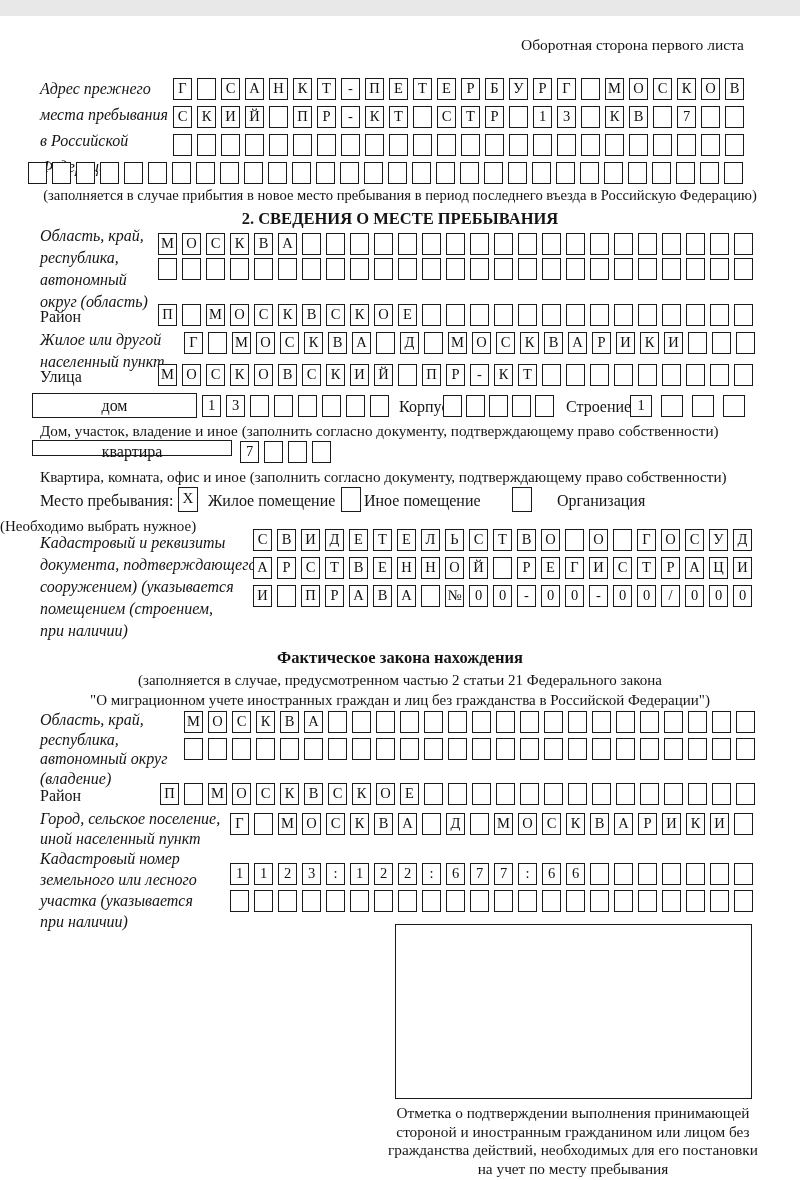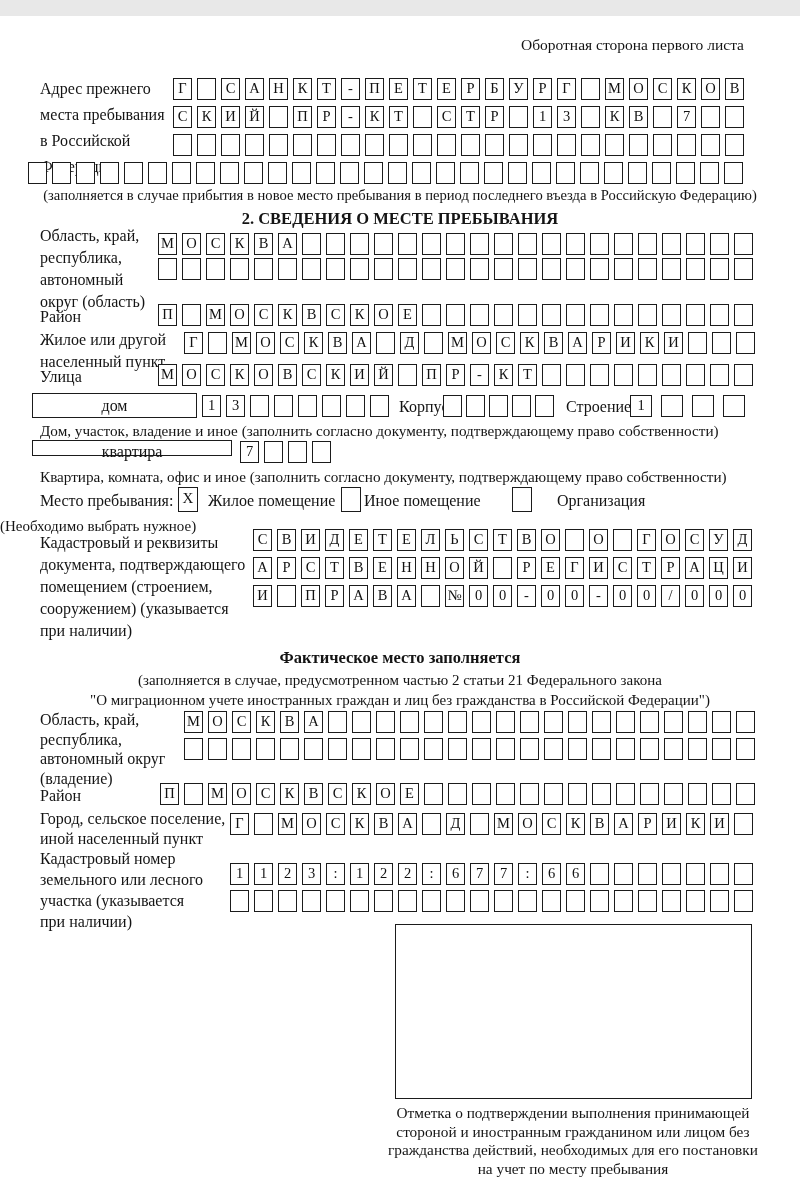--- a/index.html
+++ b/index.html
@@ -2,21 +2,21 @@
 <html><head>
 <meta charset="utf-8">
 <style>
   html,body{margin:0;padding:0;background:#e8e8e8;}
   .page{
     position:relative;width:800px;height:1180px;margin:16px auto;background:#ffffff;
     font-family:"Liberation Serif","DejaVu Serif",serif;color:#141414;overflow:hidden;
   }
   .abs{position:absolute;}
   .lbl{font-size:16px;line-height:22px;color:#141414;}
-  .lblblock div{white-space:nowrap;}
+  .lblblock div{white-space:nowrap;font-style:italic;}
   .note{font-size:14.6px;color:#141414;white-space:nowrap;}
   .center{width:800px;left:0;text-align:center;}
   .sectitle{font-weight:bold;font-size:16.5px;}
   .cellrow{display:flex;height:22px;}
   .cell{
     flex:none;box-sizing:border-box;width:19px;height:22px;margin-right:5px;
     border:1.5px solid #1b1b1b;text-align:center;font-size:14.5px;line-height:18px;
     color:#111;background:#fff;
   }
   .cellrow.tight .cell{margin-right:4px;}
@@ -353,22 +353,22 @@
     <span class="checkbox" style="left:301px;top:0"></span>
     <span class="abs lbl" style="left:324px;top:3px">Иное помещение</span>
     <span class="checkbox" style="left:472px;top:0"></span>
     <span class="abs lbl" style="left:517px;top:3px">Организация</span>
   </div>
   <div class="abs note" style="left:0;top:502px;width:660px;font-size:15px">(Необходимо выбрать нужное)</div>
 
   <div class="abs lbl lblblock" style="left:40px;top:516px;line-height:22px">
     <div>Кадастровый и реквизиты</div>
     <div>документа, подтверждающего</div>
+    <div>сооружением) (указывается</div>
     <div>помещением (строением,</div>
-    <div>сооружением) (указывается</div>
     <div>при наличии)</div>
   </div>
   <div class="abs cellrow" style="left:253px;top:513px">
       <span class="cell">С</span>
       <span class="cell">В</span>
       <span class="cell">И</span>
       <span class="cell">Д</span>
       <span class="cell">Е</span>
       <span class="cell">Т</span>
       <span class="cell">Е</span>
@@ -427,21 +427,21 @@
       <span class="cell">0</span>
       <span class="cell">-</span>
       <span class="cell">0</span>
       <span class="cell">0</span>
       <span class="cell">/</span>
       <span class="cell">0</span>
       <span class="cell">0</span>
       <span class="cell">0</span>
     </div>
 
-  <div class="abs center sectitle" style="top:632px">Фактическое место заполняется</div>
+  <div class="abs center sectitle" style="top:632px">Фактическое закона нахождения</div>
   <div class="abs note center" style="top:656px;font-size:15px">(заполняется в случае, предусмотренном частью 2 статьи 21 Федерального закона</div>
   <div class="abs note center" style="top:676px;font-size:15px">"О миграционном учете иностранных граждан и лиц без гражданства в Российской Федерации")</div>
 
   <div class="abs lbl lblblock" style="left:40px;top:694px;line-height:19.5px">
     <div>Область, край,</div>
     <div>республика,</div>
     <div>автономный округ</div>
     <div>(владение)</div>
   </div>
   <div class="abs cellrow" style="left:184px;top:695px">

